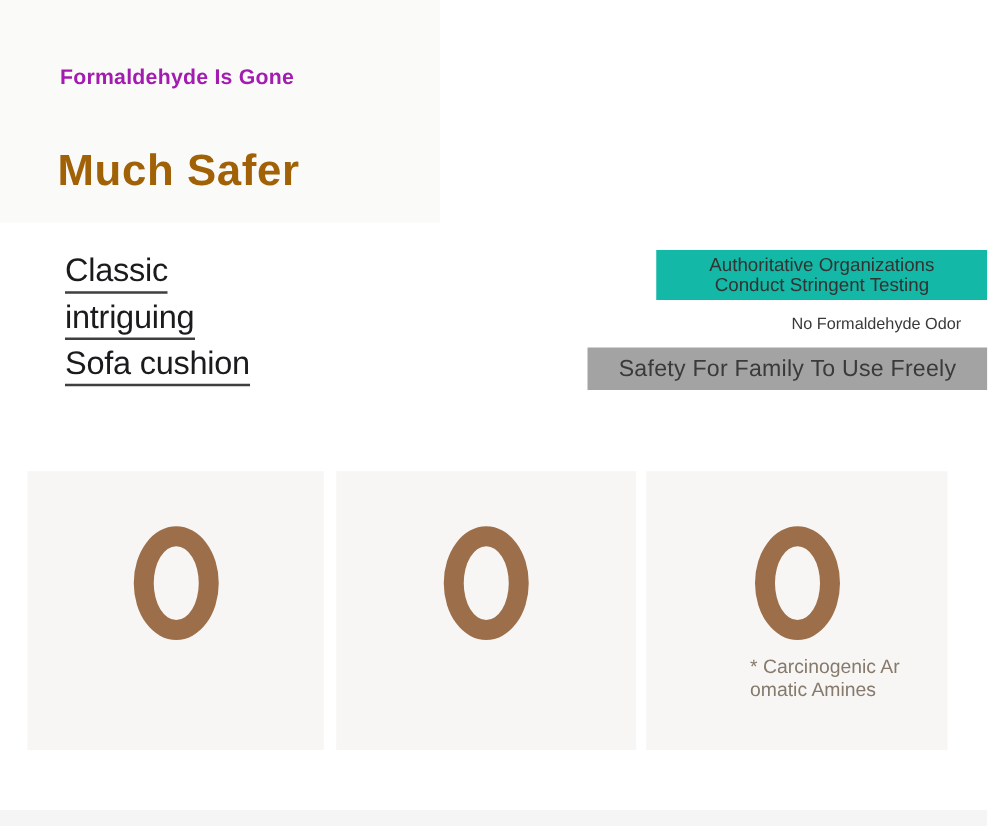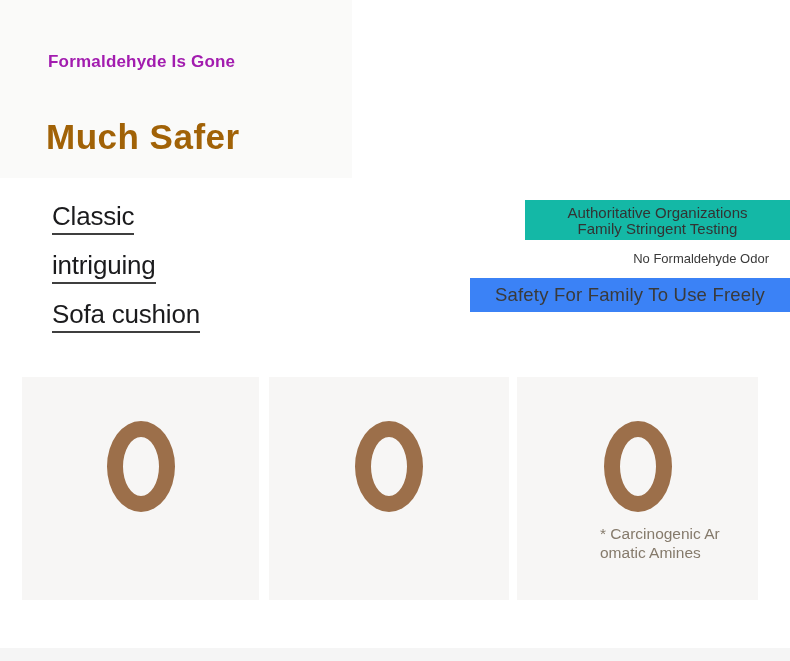--- a/index.html
+++ b/index.html
@@ -38,21 +38,21 @@
     position: absolute;
     left: 52px; top: 202px;
   }
   .feature-item {
     display: table;
     font-size: 26px;
     line-height: 28px;
     color: #1b1b1d;
     border-bottom: 2px solid #3f3f3f;
     padding-bottom: 3px;
-    margin-bottom: 16px;
+    margin-bottom: 4px;
     letter-spacing: -0.2px;
   }
   .authority-block {
     position: absolute;
     left: 525px; top: 200px;
     width: 265px; height: 40px;
     background: #14b8a6;
     text-align: center;
     padding-top: 5px;
   }
@@ -65,21 +65,21 @@
     position: absolute;
     right: 21px; top: 251px;
     font-size: 13px;
     color: #3a3a3a;
     margin-left: 41px;
   }
   .safety-block {
     position: absolute;
     left: 470px; top: 278px;
     width: 320px; height: 34px;
-    background: #3b82f6;
+    background: #a3a3a3;
     display: flex;
     align-items: center;
     justify-content: center;
   }
   .safety-text {
     font-size: 18.5px;
     color: #3a3a3a;
     letter-spacing: 0.2px;
     white-space: nowrap;
   }
@@ -131,21 +131,21 @@
   <div class="main-title">Much Safer</div>
 
   <div class="features">
     <div class="feature-item">Classic</div>
     <div class="feature-item">intriguing</div>
     <div class="feature-item">Sofa cushion</div>
   </div>
 
   <div class="authority-block">
     <div class="authority-line">Authoritative Organizations</div>
-    <div class="authority-line">Family Stringent Testing</div>
+    <div class="authority-line">Conduct Stringent Testing</div>
   </div>
 
   <div class="no-odor">No Formaldehyde Odor</div>
 
   <div class="safety-block">
     <div class="safety-text">Safety For Family To Use Freely</div>
   </div>
 
   <div class="card card-1">
     <div class="zero-icon"></div>

